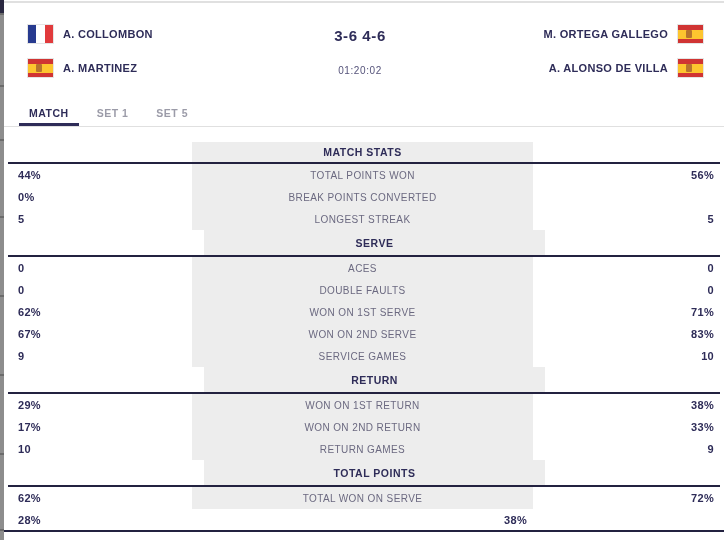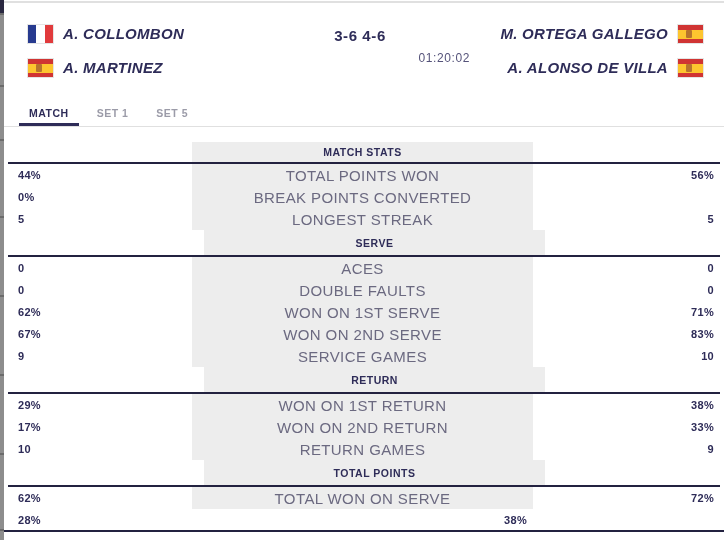--- a/index.html
+++ b/index.html
@@ -34,25 +34,25 @@
   .player-row{display:flex;align-items:center;height:19px;margin-bottom:15px;}
   .team-right .player-row{flex-direction:row-reverse;}
   .flag{width:25px;height:18px;display:inline-block;position:relative;flex:0 0 auto;
         box-shadow:0 0 0 1px rgba(0,0,0,0.10);}
   .team-left .flag{margin-right:10px;}
   .team-right .flag{margin-left:10px;}
   .flag-france{background:linear-gradient(90deg,#273a8f 0 33.4%,#ffffff 33.4% 66.6%,#e13a3c 66.6% 100%);}
   .flag-spain{background:linear-gradient(180deg,#d03433 0 25%,#fdc52f 25% 75%,#d03433 75% 100%);}
   .flag-spain::after{content:"";position:absolute;left:8px;top:5px;width:6px;height:8px;
         background:#a9652d;border-radius:1px;opacity:.85;}
-  .player-name{font-size:15px;font-weight:bold;color:var(--navy);letter-spacing:.3px;white-space:nowrap;font-style:italic;}
+  .player-name{font-size:11px;font-weight:bold;color:var(--navy);letter-spacing:.3px;white-space:nowrap;}
 
   .score-block{position:absolute;left:250px;width:220px;top:27px;text-align:center;}
   .score{font-size:15px;font-weight:bold;color:var(--navy);letter-spacing:.6px;}
-  .duration{margin-top:7px;font-size:12px;color:var(--duration-color);letter-spacing:.6px;text-align:right;}
+  .duration{margin-top:21px;font-size:10px;color:var(--duration-color);letter-spacing:.6px;}
 
   
   .tabs{position:absolute;left:8px;top:103px;display:flex;height:24px;}
   .tab{box-sizing:border-box;height:24px;line-height:18px;padding:1px 10px 0 10px;margin-right:8px;
        font-size:10.5px;font-weight:bold;letter-spacing:.5px;color:var(--tab-inactive);cursor:pointer;}
   .tab:first-child{margin-left:11px;}
   .tab.active{color:var(--navy);border-bottom:4px solid var(--navy);}
   .tabs-divider{position:absolute;left:4px;right:0;top:126px;height:1px;background:var(--light-line);}
 
   
@@ -60,21 +60,21 @@
   .row{display:grid;grid-template-columns:184px 341px 187px;}
   .cell{display:flex;align-items:center;min-width:0;}
   .cell.c{background:var(--panel-gray);justify-content:center;}
   .header-row{box-sizing:border-box;height:22px;border-bottom:2px solid var(--divider-dark);}
   .section + .section .header-row{height:27px;gap:12px;}
   .section-title{font-size:10.5px;font-weight:bold;color:var(--navy);letter-spacing:.5px;}
   .data-row{height:22px;}
   .stat-left,.stat-right{font-size:11px;font-weight:bold;color:var(--navy);letter-spacing:.3px;}
   .stat-left{padding-left:10px;}
   .stat-right{justify-content:flex-end;padding-right:6px;}
-  .stat-label{font-size:15px;color:var(--label);letter-spacing:.4px;}
+  .stat-label{font-size:10px;color:var(--label);letter-spacing:.4px;}
 
   .bottom-line{position:absolute;left:4px;right:0;top:530px;height:2px;background:var(--divider-dark);}
 </style>
 </head>
 <body>
 
 <div class="left-strip">
   <div class="top-dark"></div>
   <div class="seg" style="top:13px"></div>
   <div class="seg" style="top:85px"></div>

